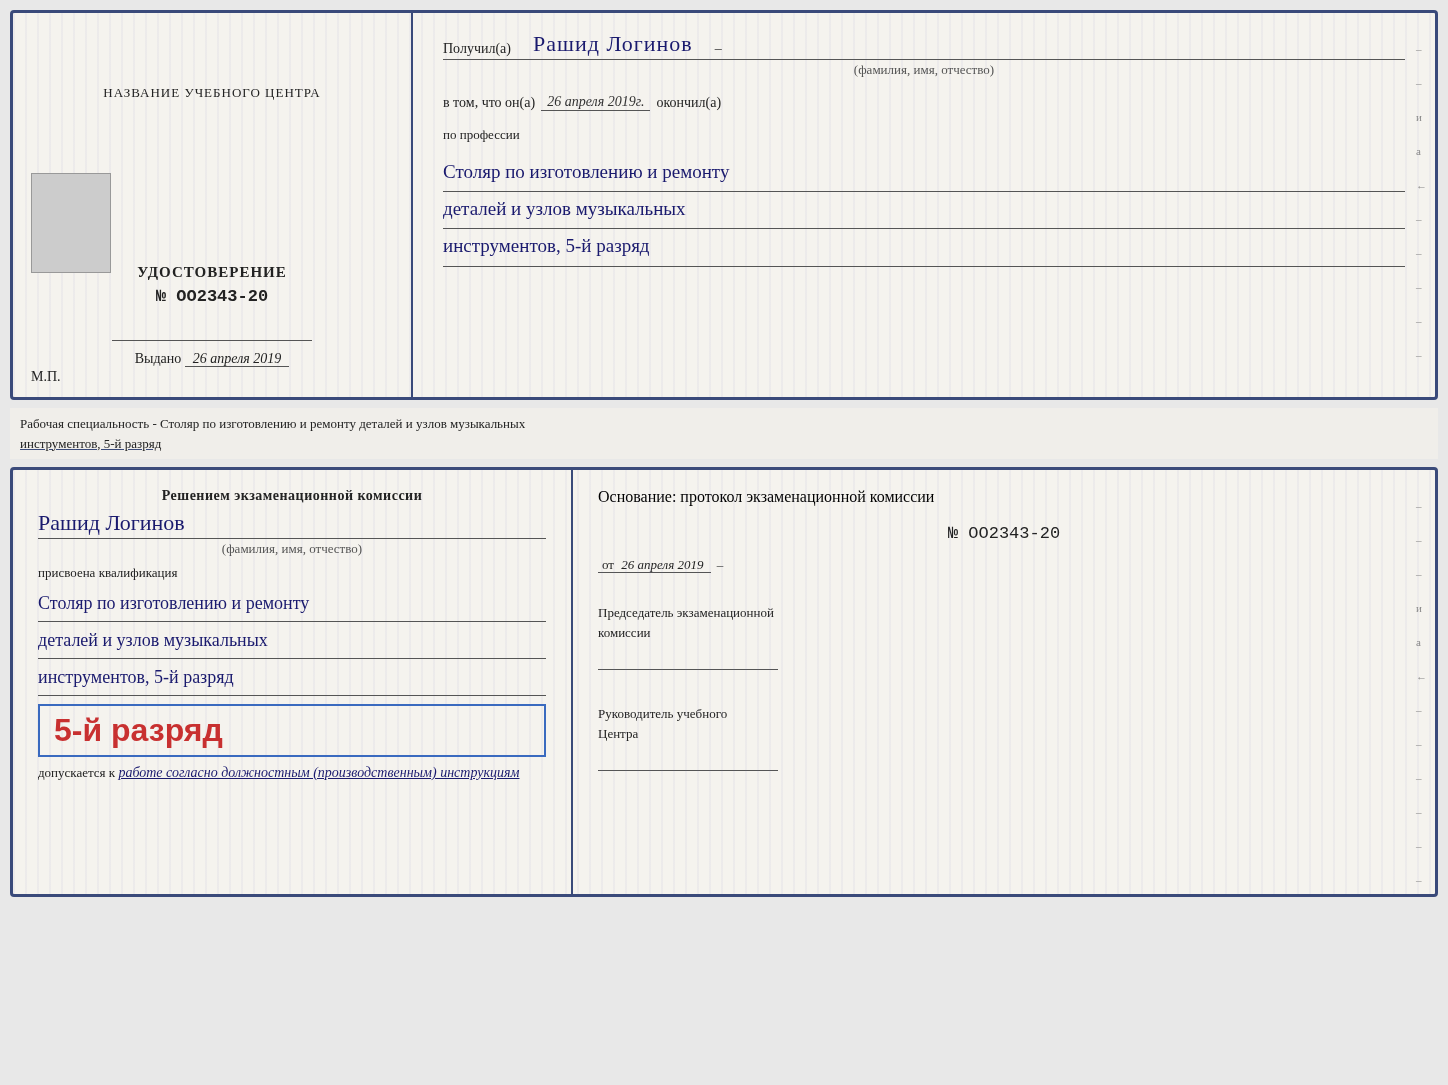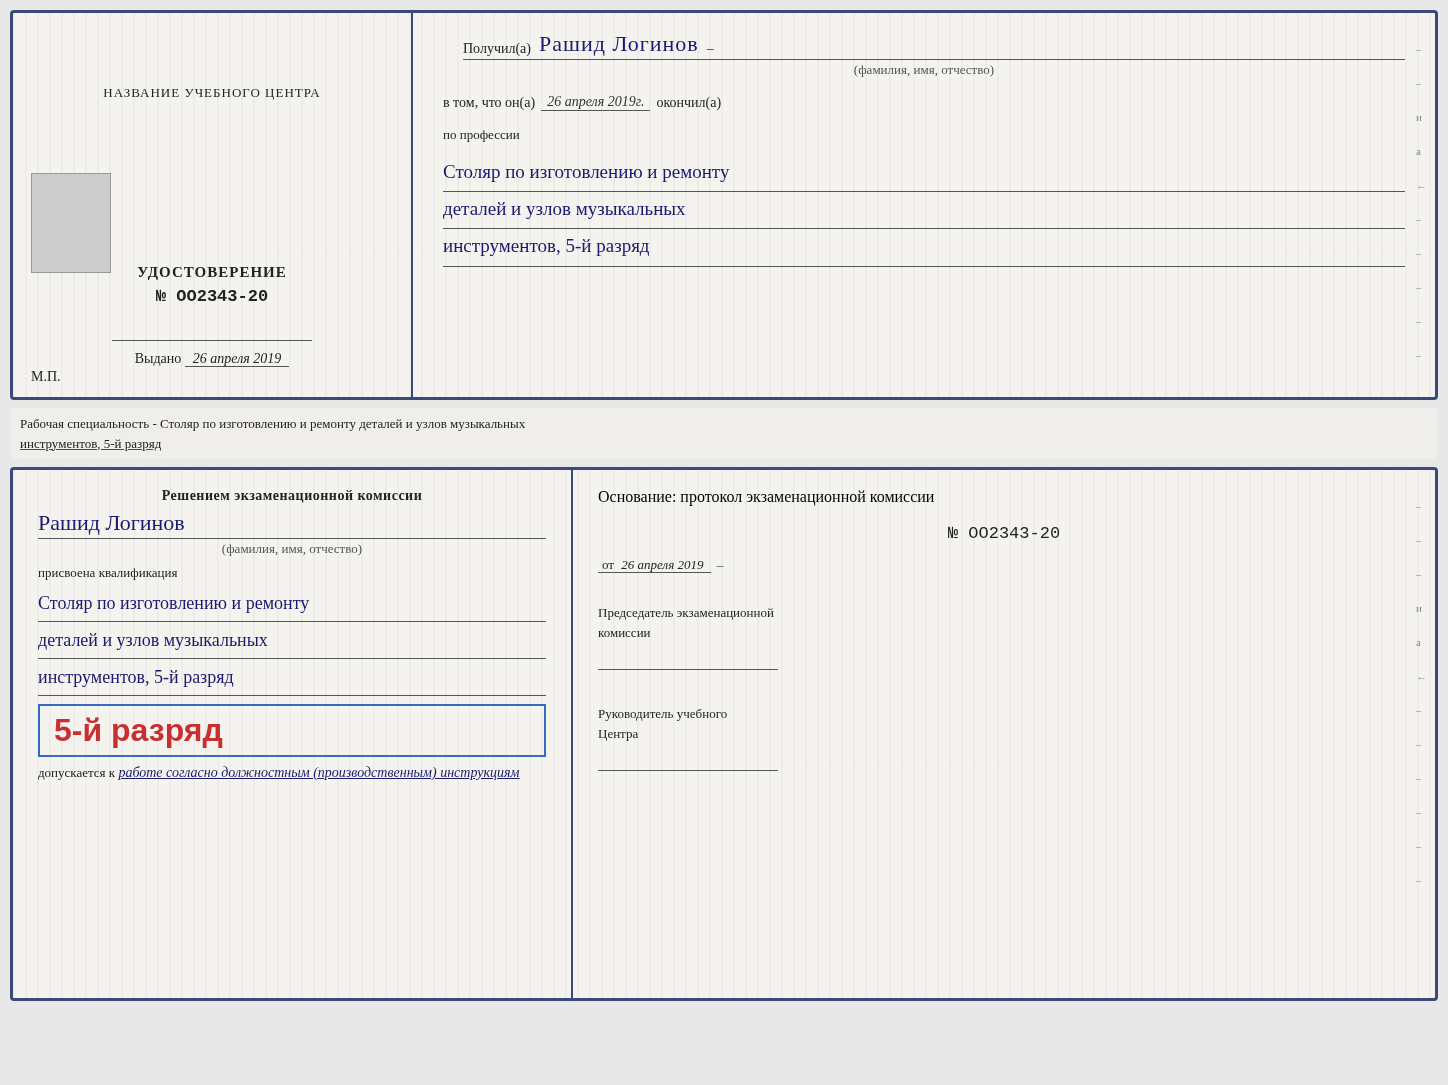--- a/index.html
+++ b/index.html
@@ -192,21 +192,21 @@
       line-height: 1.5;
     }
 
     .underlined-text {
       text-decoration: underline;
       text-decoration-color: #3a4a7a;
     }
 
     
     .bottom-doc {
-      height: 534px;
+      height: 430px;
       justify-content: center;
     }
 
     .bottom-doc .left-panel {
       width: 560px;
       border-right: 2px solid #3a4a7a;
       padding: 18px 25px;
       display: flex;
       flex-direction: column;
       position: relative;
@@ -336,21 +336,21 @@
       <div style="border-bottom:1px solid #555; width:200px; margin: 0 auto 10px auto; height:22px;"></div>
       <div class="vydano-line">
         <span>Выдано</span>
         <span style="border-bottom:1px solid #555; padding: 0 8px; font-style:italic;">26 апреля 2019</span>
       </div>
       <div class="mp-line">М.П.</div>
     </div>
 
     <div class="right-panel">
       <div class="recipient-block">
-        <div style="display:flex; align-items:flex-end; gap:8px; border-bottom:1px solid #555; padding-bottom:2px;margin-left:20px;">
+        <div style="display:flex; align-items:flex-end; gap:22px; border-bottom:1px solid #555; padding-bottom:2px;">
           <span style="font-size:14px; color:#222;">Получил(а)</span>
           <span class="recipient-name">Рашид Логинов</span>
           <span style="font-size:14px;color:#333;">–</span>
         </div>
         <span class="small-label">(фамилия, имя, отчество)</span>
       </div>
 
       <div class="vtom-line">
         <span style="font-size:14px;color:#222;">в том, что он(а)</span>
         <span class="date-underline">26 апреля 2019г.</span>

